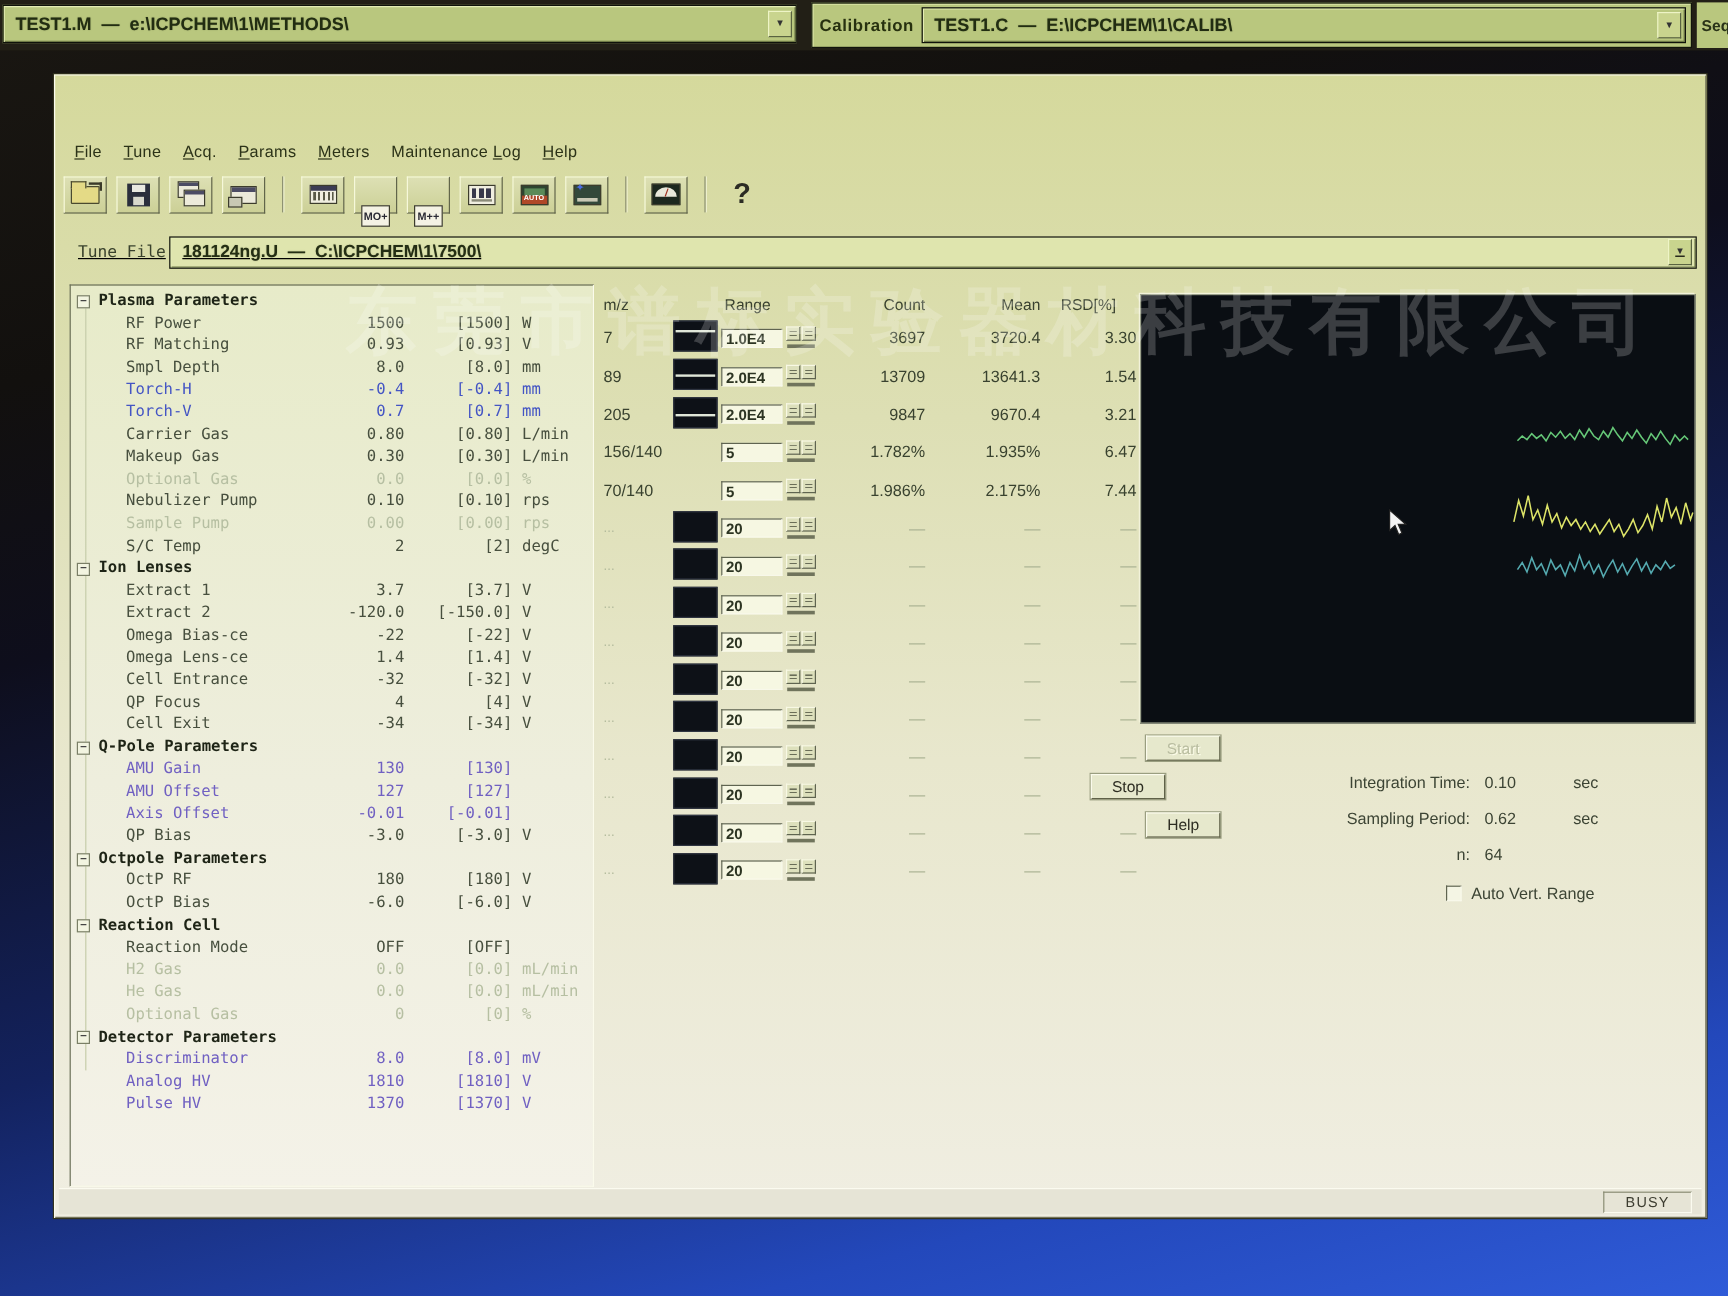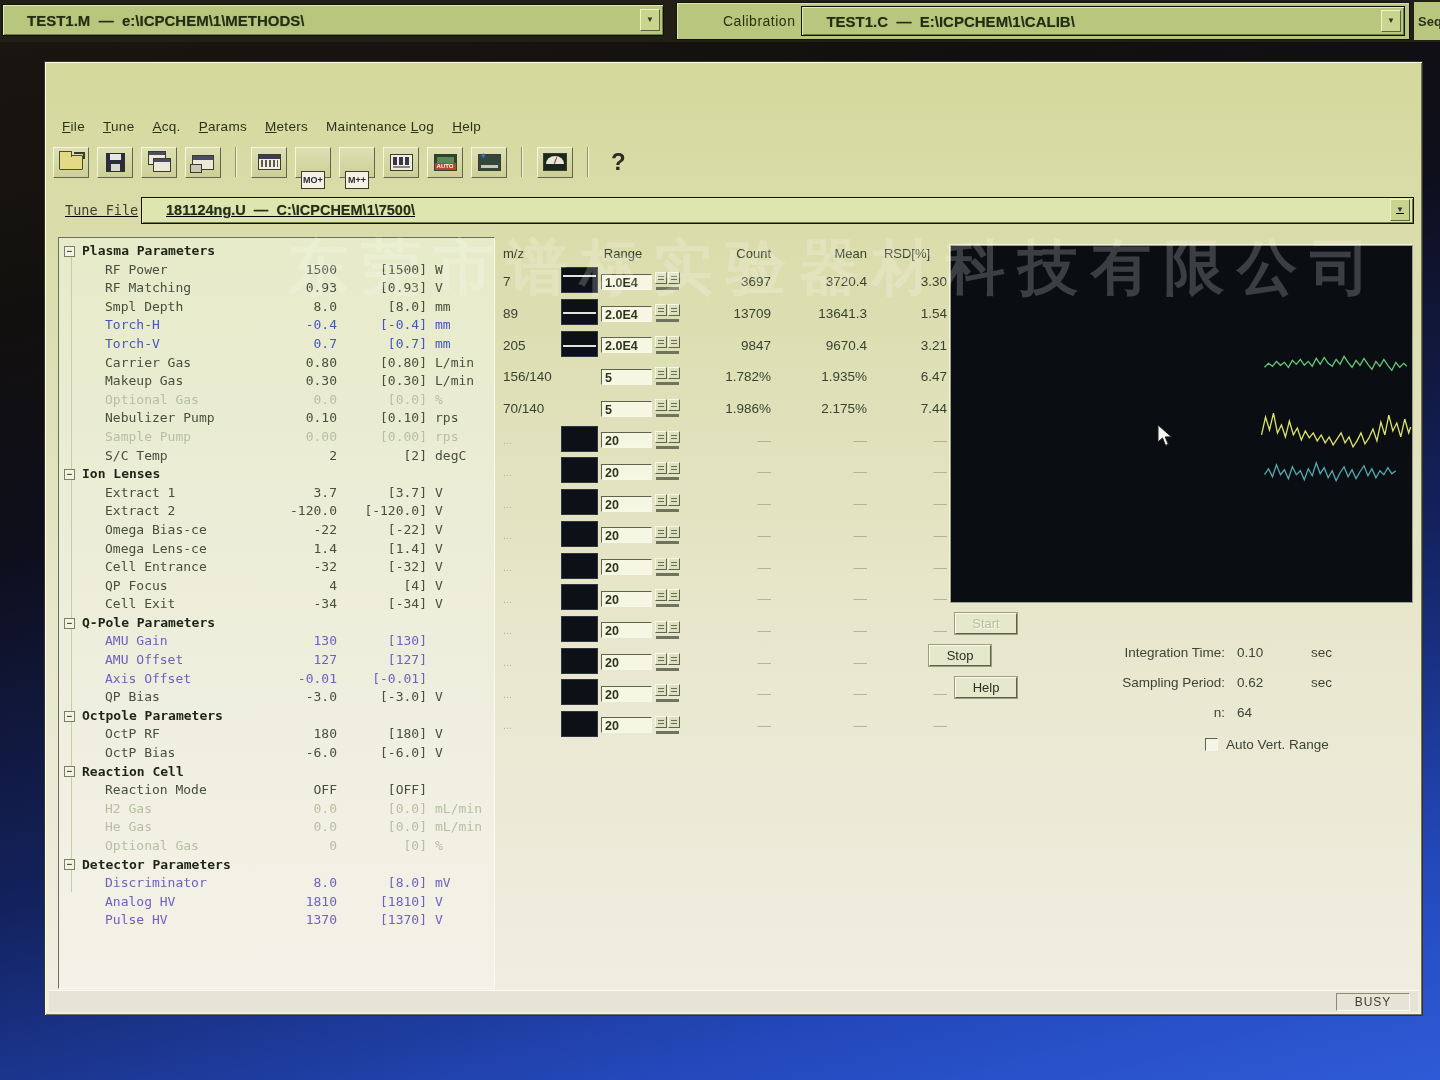--- a/index.html
+++ b/index.html
@@ -10,33 +10,33 @@
     position:relative;
   }
   
   .topbar { position:absolute; left:0; top:0; width:1440px; height:42px; background:#221f16; }
   .combo {
     position:absolute; background:#b9c77e; border:1px solid #0f120a;
     box-shadow: inset 1px 1px 0 #e4ecb4, inset -1px -1px 0 #6f7a46;
     display:flex; align-items:center;
   }
   .combo .cfield {
-    flex:1; height:100%; display:flex; align-items:center; padding-left:24px;
+    flex:1; height:100%; display:flex; align-items:center; padding-left:10px;
     font-weight:bold; font-size:15px; color:#222d12; white-space:pre; overflow:hidden;
     text-shadow:0 0 1px rgba(40,50,20,.4);
   }
   .combo .dd {
     width:20px; height:22px; margin-right:3px; font-size:8px; line-height:8px; color:#333;
     background:#c9d48e; border:1px solid; border-color:#eef4c6 #596340 #596340 #eef4c6; cursor:default;
     display:flex; align-items:center; justify-content:center;
   }
   .method-combo { left:2px; top:4px; width:662px; height:32px; }
   .calibbar { position:absolute; left:676px; top:2px; width:734px; height:38px; background:#b9c77e;
     border:1px solid #11140c; display:flex; align-items:center; box-shadow: inset 1px 1px 0 #dce6a8; }
-  .caliblabel { font-size:14px; font-weight:normal; color:#27310f; padding:0 6px 0 6px; letter-spacing:.5px;margin-left:40px; }
+  .caliblabel { font-size:14px; font-weight:bold; color:#27310f; padding:0 6px 0 6px; letter-spacing:.5px; }
   .calib-combo { position:relative; flex:1; height:30px; margin-right:4px; }
   .seqchip { position:absolute; left:1414px; top:2px; width:26px; height:38px; background:#b9c77e;
     color:#2a3318; font-size:13px; font-weight:bold; display:flex; align-items:center; padding-left:4px; overflow:hidden; }
 
   
   .window {
     position:absolute; left:45px; top:62px; width:1377px; height:953px;
     background: linear-gradient(180deg,#d5d99c 0%,#dddfb4 30%,#e8e7cd 60%,#f0eee2 100%);
     box-shadow: 0 0 0 1px #33331f, inset 1px 1px 0 #fbfbee, inset -1px -1px 0 #74745a;
   }
@@ -162,21 +162,21 @@
   .graph { position:absolute; left:905px; top:183px; width:463px; height:358px; background:#0a0e13;
     border:1px solid #9aa08a; box-shadow:-1px -1px 0 #f2f2da; }
   .graph svg { display:block; width:100%; height:100%; }
 
   
   .btn { position:absolute; width:62px; height:21px; background:#e6e8cc;
     border:1px solid; border-color:#fbfbec #5f6148 #5f6148 #fbfbec; box-shadow:0 0 0 1px #9a9e80;
     font-size:13px; color:#2d2d22; text-align:center; line-height:19px; cursor:default;
     font-family:"Liberation Sans", sans-serif; }
   .btn-start { left:910px; top:551px; color:#b9bda0; text-shadow:1px 1px 0 #fbfbe8; }
-  .btn-stop { left:884px; top:583px; }
+  .btn-stop { left:864px; top:583px; }
   .btn-help { left:910px; top:615px; }
   .inforow { position:absolute; right:47px; width:340px; display:flex; font-size:13.5px; color:#3c4434; align-items:baseline; }
   .inforow .il { width:190px; text-align:right; }
   .inforow .iv { width:52px; margin-left:12px; }
   .inforow .iu { width:42px; margin-left:22px; }
   .ir1 { top:583px; } .ir2 { top:613px; } .ir3 { top:643px; }
   .autorange { position:absolute; left:1160px; top:675px; display:flex; align-items:center; font-size:13.5px; color:#3c4434; }
   .cbx { width:13px; height:13px; background:#f4f5e4; border:1px solid; border-color:#5f6450 #f8f8ea #f8f8ea #5f6450; margin-right:8px; }
 
   .statusbar { position:absolute; left:4px; right:4px; bottom:3px; height:22px; background:#e6e4d6;
@@ -342,21 +342,21 @@
       </div>
       <div class="prow st-normal">
         <span class="pn">Extract 1</span>
         <span class="pv">3.7</span>
         <span class="ps">[3.7]</span>
         <span class="pu">V</span>
       </div>
       <div class="prow st-normal">
         <span class="pn">Extract 2</span>
         <span class="pv">-120.0</span>
-        <span class="ps">[-120.0]</span>
+        <span class="ps">[-150.0]</span>
         <span class="pu">V</span>
       </div>
       <div class="prow st-normal">
         <span class="pn">Omega Bias-ce</span>
         <span class="pv">-22</span>
         <span class="ps">[-22]</span>
         <span class="pu">V</span>
       </div>
       <div class="prow st-normal">
         <span class="pn">Omega Lens-ce</span>

